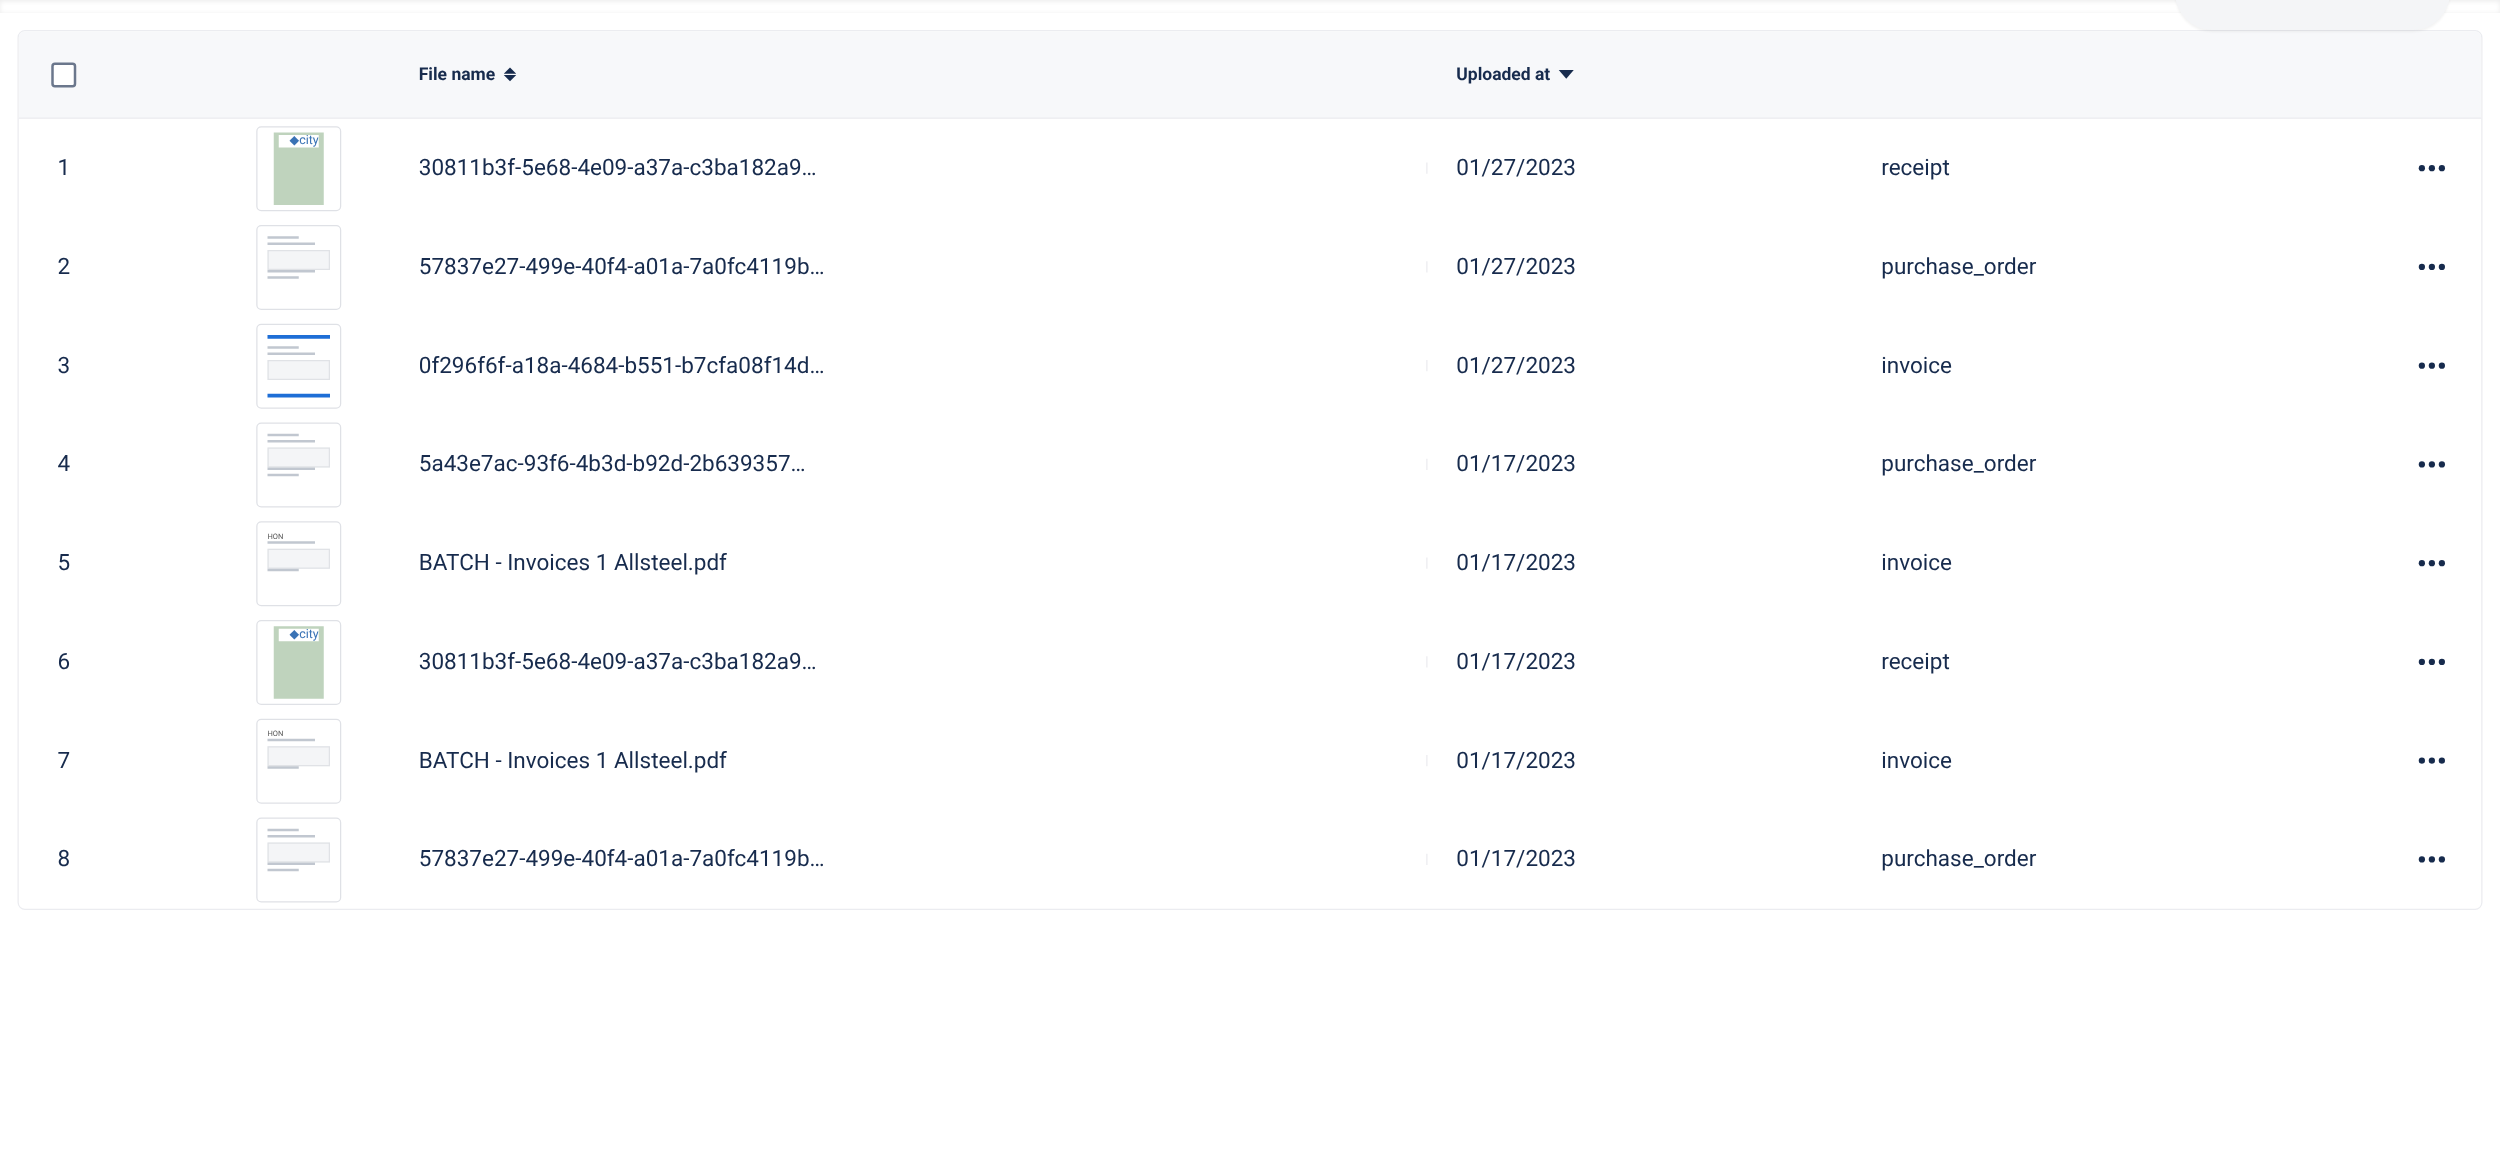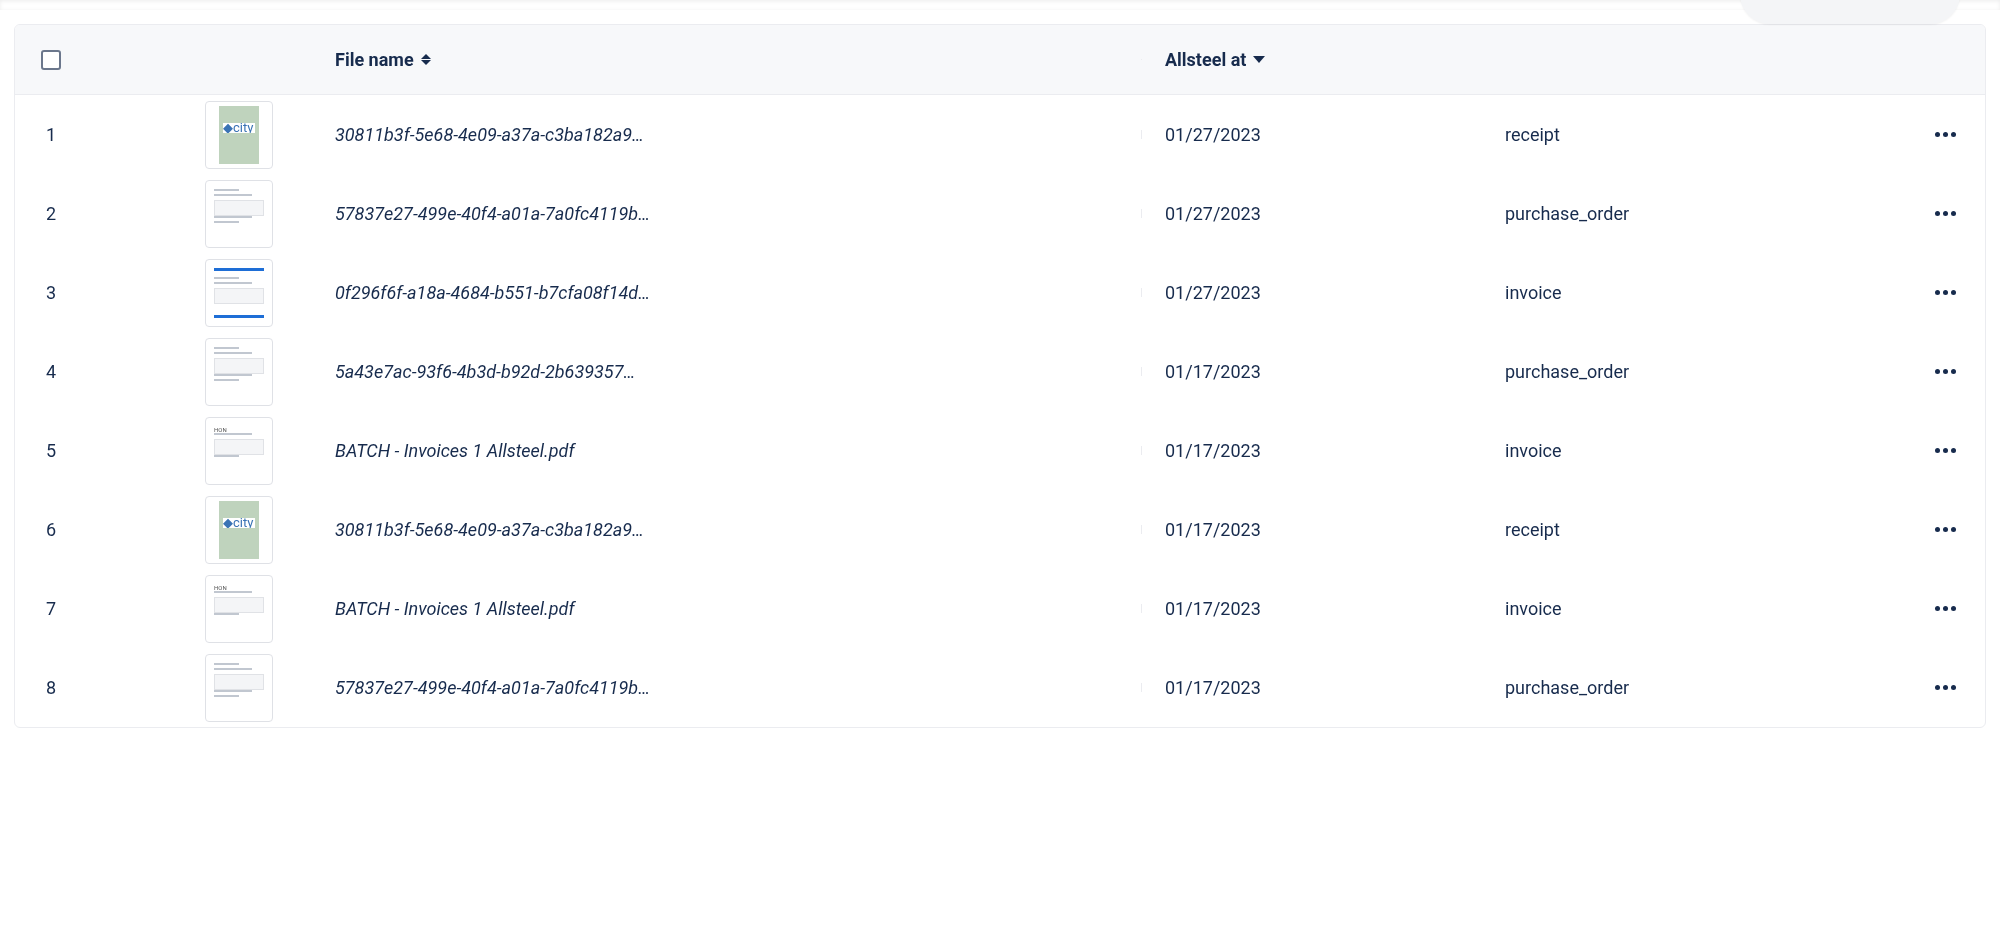--- a/index.html
+++ b/index.html
@@ -47,21 +47,21 @@
     }
     .thead {
       display: grid;
       grid-template-columns: 60px 260px 1fr 340px 400px 80px;
       align-items: center;
       background: #f7f8fa;
       border-bottom: 1px solid #ebecf0;
       height: 70px;
     }
     .th {
-      font-size: 18px;
+      font-size: 14px;
       font-weight: 700;
       color: #172b4d;
       display: flex;
       align-items: center;
       gap: 7px;
       cursor: pointer;
       user-select: none;
     }
     .th-checkbox { justify-content: center; padding-left: 12px;}
     .checkbox {
@@ -124,44 +124,43 @@
       overflow: hidden;
       position: relative;
     }
     .thumb-receipt {
       width: 40px;
       height: 58px;
       background: #bfd3bd;
       position: relative;
     }
     .thumb-receipt .logo {
-      position:absolute; top:17px; left:4px; right:4px; height:10px;
+      position:absolute; top:2px; left:4px; right:4px; height:10px;
       background: #fff;
-      font-size:13px; text-align:left; color:#3a73b5; line-height:10px;
+      font-size:10px; text-align:right; color:#3a73b5; line-height:10px;
       overflow:hidden;
     }
     .thumb-doc {
       width: 58px; height: 58px;
       background: #fff;
       position: relative;
       padding: 4px;
     }
     .thumb-doc .line { height: 2px; background: #c1c7d0; margin-bottom:3px; }
     .thumb-doc .line.short { width: 50%; }
     .thumb-doc .line.med   { width: 75%; }
     .thumb-doc .block { height: 16px; background: #f4f5f7; border:1px solid #e0e2e6; margin-top:4px;}
     .thumb-doc.invoice .bar-top { height:3px; background:#1e6ed6; margin-bottom:6px;}
     .thumb-doc.invoice .bar-bottom { position:absolute; left:4px; right:4px; bottom:4px; height:3px; background:#1e6ed6;}
     .thumb-doc .hdr { font-size:6px; color:#555; }
     .cell-filename {
       white-space: nowrap;
       overflow: hidden;
       text-overflow: ellipsis;
       padding-right: 40px;
-      font-style: italic;
     }
     .cell-uploaded {
       position: relative;
     }
     .col-sep {
       position:absolute;
       left: -24px;
       top: 6px;
       bottom: 6px;
       width: 1px;
@@ -195,21 +194,21 @@
       <div></div>
       <div class="th">
         <span>File name</span>
         <span class="sort-both">
           <span class="tri-up"></span>
             <span class="tri-down"></span>
         </span>
       </div>
       <div class="th cell-uploaded">
         <span class="col-sep"></span>
-        <span>Allsteel at</span>
+        <span>Uploaded at</span>
         <span class="single-down"></span>
       </div>
       <div></div>
     </div>
 
     <div class="tbody" id="tbody">
         <div class="row">
           <div class="cell cell-index">1</div>
           <div class="cell cell-thumb">
             <div class="thumb">

